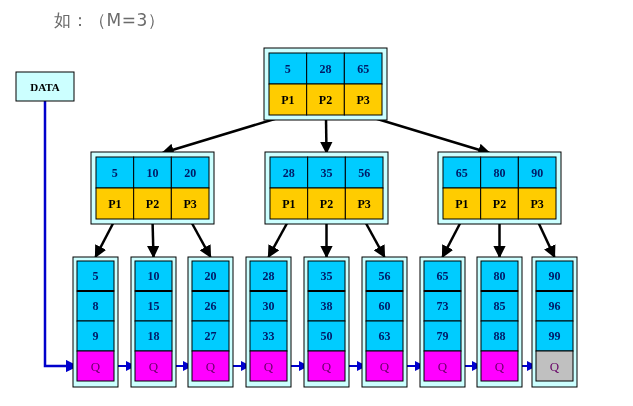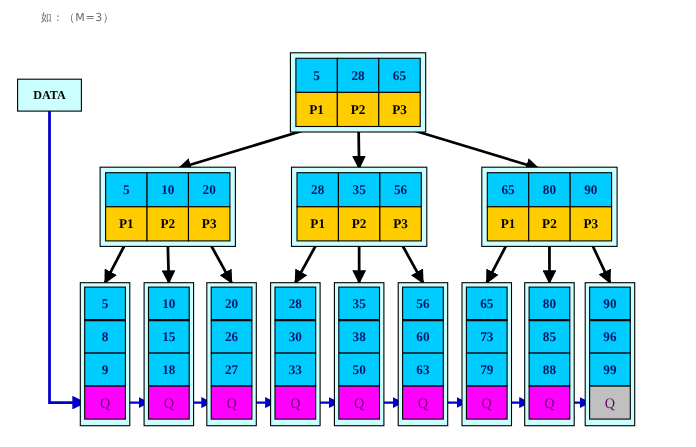--- a/index.html
+++ b/index.html
@@ -1,17 +1,17 @@
 <!DOCTYPE html>
 <html><head>
 <meta charset="utf-8">
 <style>
   html, body { margin:0; padding:0; background:#ffffff; }
   body { width:633px; height:406px; position:relative; overflow:hidden; font-family:"Liberation Serif", serif; }
-  .caption { position:absolute; left:37px; top:9px; font-family:"DejaVu Sans", sans-serif; font-size:10px; color:#6b6b6b; letter-spacing:0.5px; }
+  .caption { position:absolute; left:54px; top:9px; font-family:"DejaVu Sans", sans-serif; font-size:17px; color:#6b6b6b; letter-spacing:0.5px; }
   svg { position:absolute; left:0; top:0; }
   .cell-text { font-family:"Liberation Serif", serif; font-weight:bold; font-size:12px; fill:#001a66; }
   .ptr-text { font-family:"Liberation Serif", serif; font-weight:bold; font-size:12px; fill:#000000; }
   .q-text { font-family:"Liberation Serif", serif; font-size:13px; fill:#660066; }
   .data-text { font-family:"Liberation Serif", serif; font-weight:bold; font-size:11px; fill:#000000; }
 </style>
 </head>
 <body>
 
 <div class="caption">如：（M=3）</div>

